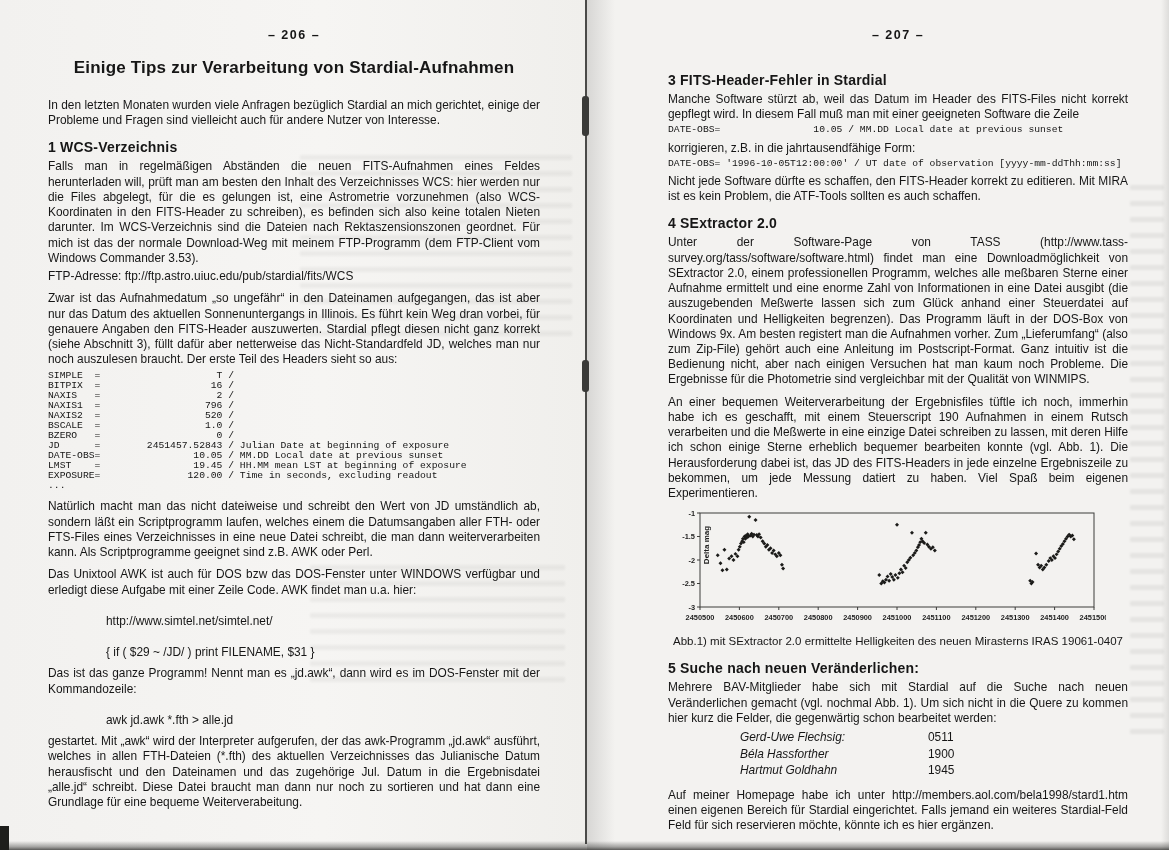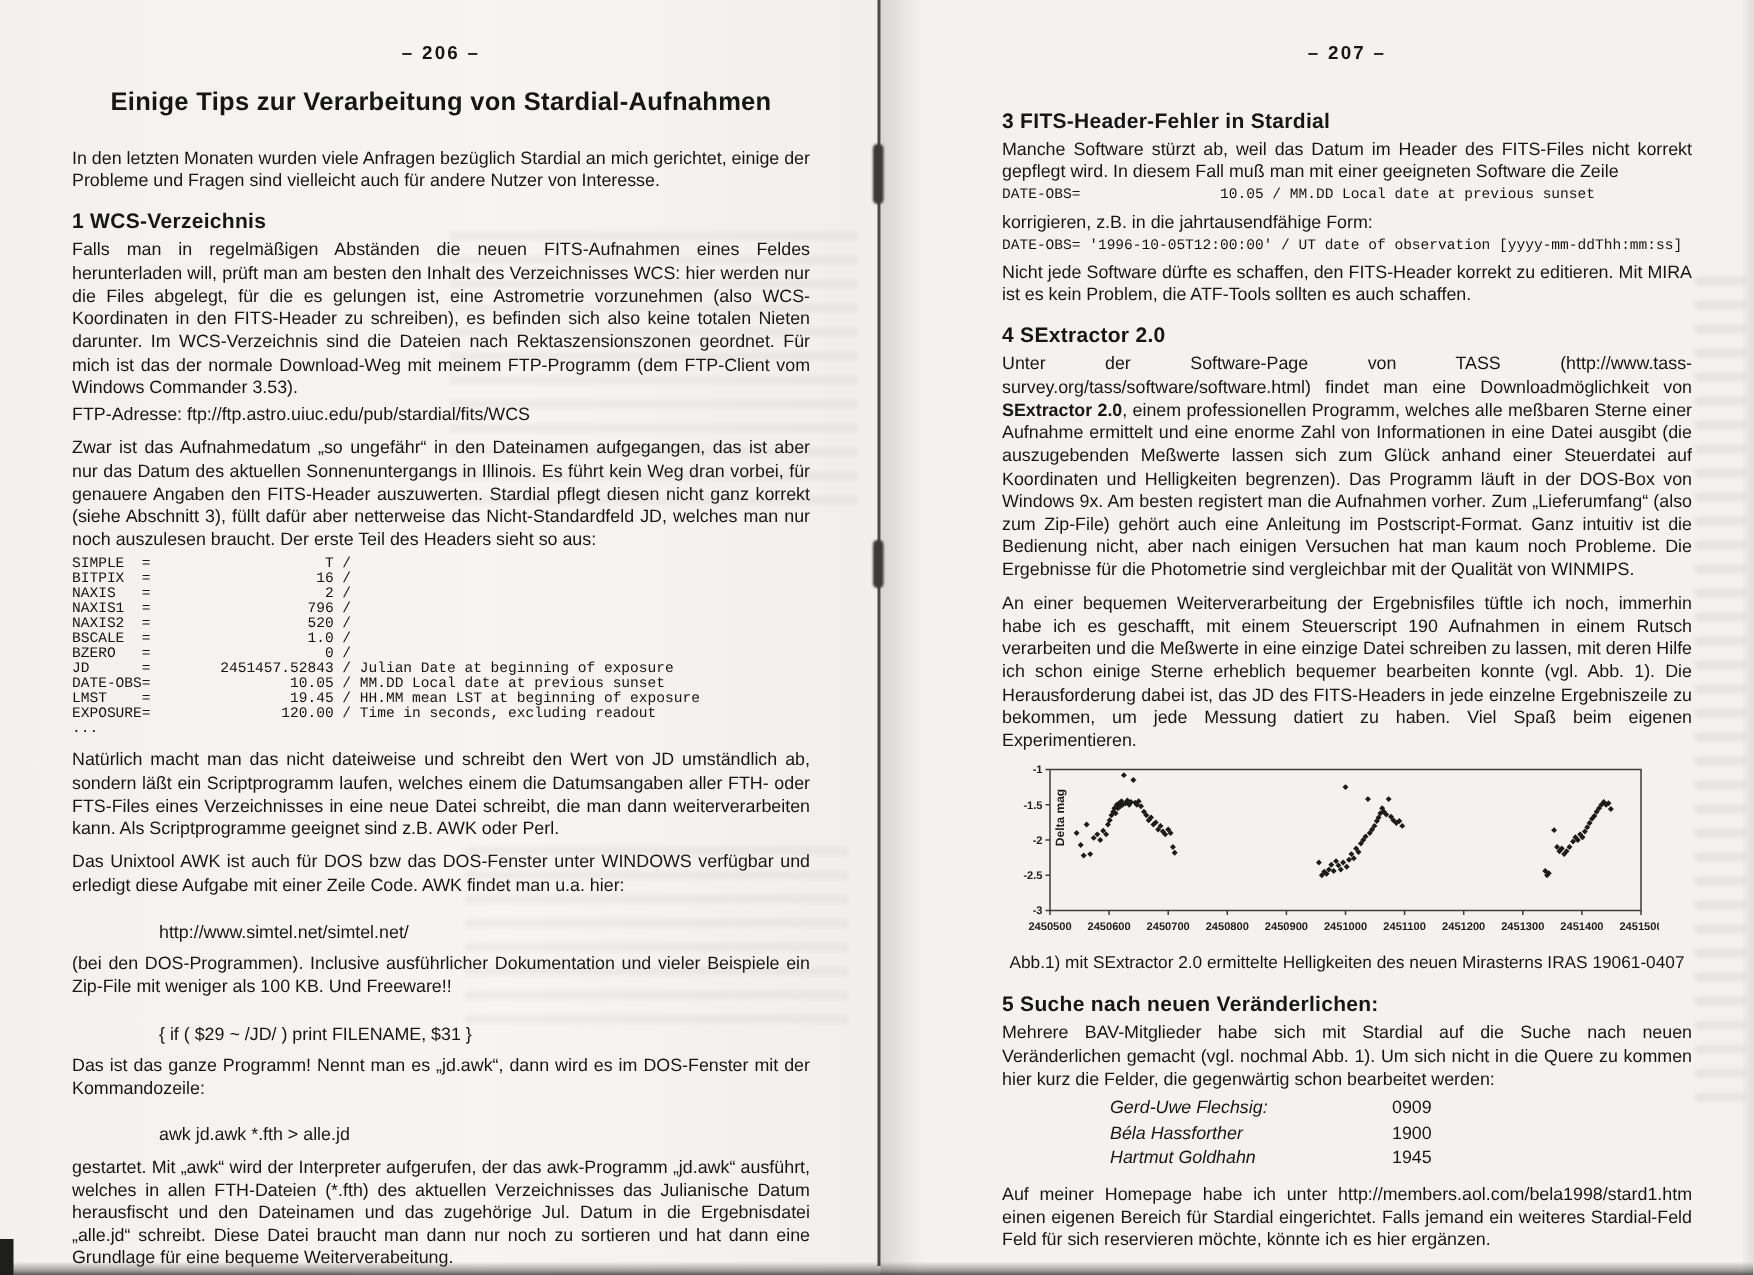--- a/index.html
+++ b/index.html
@@ -31,21 +31,21 @@
   .mono-line { margin:1px 0 5px; }
   .fields { margin:1px 0 9px 72px; font-size:11.9px; line-height:1.4; }
   .fields .row { display:flex; }
   .fields .fname { width:188px;font-style:italic; }
   .chart-wrap { margin:8px 0 0 2px; }
   .caption { text-align:center; font-size:11.5px; margin:2px 0 13px; }
   .tick { font-size:7.4px; font-weight:bold; fill:#1d1d1d;
     font-family:"Liberation Sans",sans-serif; }
   .ylab { font-size:8px; font-weight:bold; fill:#1d1d1d;
     font-family:"Liberation Sans",sans-serif; }
-  .b { font-weight:bold; }
+  .b { font-weight:normal; }
 
   
   .gutter-line { position:absolute; left:585px; top:0; bottom:6px; width:2px;
     background:#4a4a48; filter:blur(.4px); }
   .gutter-shadow { position:absolute; left:587px; top:0; bottom:0; width:28px;
     background:linear-gradient(90deg,rgba(70,70,68,.16),rgba(0,0,0,0)); }
   .staple { position:absolute; left:582px; width:7px; background:#3a3a38;
     border-radius:3px; filter:blur(.6px); }
   .staple-1 { top:96px;  height:40px; }
   .staple-2 { top:360px; height:32px; }
@@ -85,21 +85,20 @@
 BSCALE  =                  1.0 /
 BZERO   =                    0 /
 JD      =        2451457.52843 / Julian Date at beginning of exposure
 DATE-OBS=                10.05 / MM.DD Local date at previous sunset
 LMST    =                19.45 / HH.MM mean LST at beginning of exposure
 EXPOSURE=               120.00 / Time in seconds, excluding readout
 ...</pre>
       <p>Natürlich macht man das nicht dateiweise und schreibt den Wert von JD umständlich ab, sondern läßt ein Scriptprogramm laufen, welches einem die Datumsangaben aller FTH- oder FTS-Files eines Verzeichnisses in eine neue Datei schreibt, die man dann weiterverarbeiten kann. Als Scriptprogramme geeignet sind z.B. AWK oder Perl.</p>
       <p class="tight">Das Unixtool AWK ist auch für DOS bzw das DOS-Fenster unter WINDOWS verfügbar und erledigt diese Aufgabe mit einer Zeile Code. AWK findet man u.a. hier:</p>
       <p class="indent">http://www.simtel.net/simtel.net/</p>
-      <p>(bei den DOS-Programmen). Inclusive ausführlicher Dokumentation und vieler Beispiele ein Zip-File mit weniger als 100 KB. Und Freeware!!</p>
       <p class="indent">{ if ( $29 ~ /JD/ ) print FILENAME, $31 }</p>
       <p class="tight">Das ist das ganze Programm! Nennt man es „jd.awk“, dann wird es im DOS-Fenster mit der Kommandozeile:</p>
       <p class="indent">awk jd.awk *.fth &gt; alle.jd</p>
       <p>gestartet. Mit „awk“ wird der Interpreter aufgerufen, der das awk-Programm „jd.awk“ ausführt, welches in allen FTH-Dateien (*.fth) des aktuellen Verzeichnisses das Julianische Datum herausfischt und den Dateinamen und das zugehörige Jul. Datum in die Ergebnisdatei „alle.jd“ schreibt. Diese Datei braucht man dann nur noch zu sortieren und hat dann eine Grundlage für eine bequeme Weiterverabeitung.</p>
     </div>
     <div class="ghost ghost-a"></div>
     <div class="ghost ghost-b"></div>
   </div>
 
   <div class="page page-right">
@@ -265,21 +264,21 @@
             <rect x="402.50600000000003" y="28.920000000000005" width="2.8" height="2.8" fill="#1b1b19" transform="rotate(45 403.906 30.320000000000004)"></rect>
           </svg>
       </div>
       <div class="caption">Abb.1) mit SExtractor 2.0 ermittelte Helligkeiten des neuen Mirasterns IRAS 19061-0407</div>
 
       <h2>5  Suche nach neuen Veränderlichen:</h2>
       <p class="tight">Mehrere BAV-Mitglieder habe sich mit Stardial auf die Suche nach neuen Veränderlichen gemacht (vgl. nochmal Abb. 1). Um sich nicht in die Quere zu kommen hier kurz die Felder, die gegenwärtig schon bearbeitet werden:</p>
       <div class="fields">
         <div class="row">
           <span class="fname">Gerd-Uwe Flechsig:</span>
-          <span>0909</span>
+          <span>0511</span>
         </div>
         <div class="row">
           <span class="fname">Béla Hassforther</span>
           <span>1900</span>
         </div>
         <div class="row">
           <span class="fname">Hartmut Goldhahn</span>
           <span>1945</span>
         </div>
       </div>

